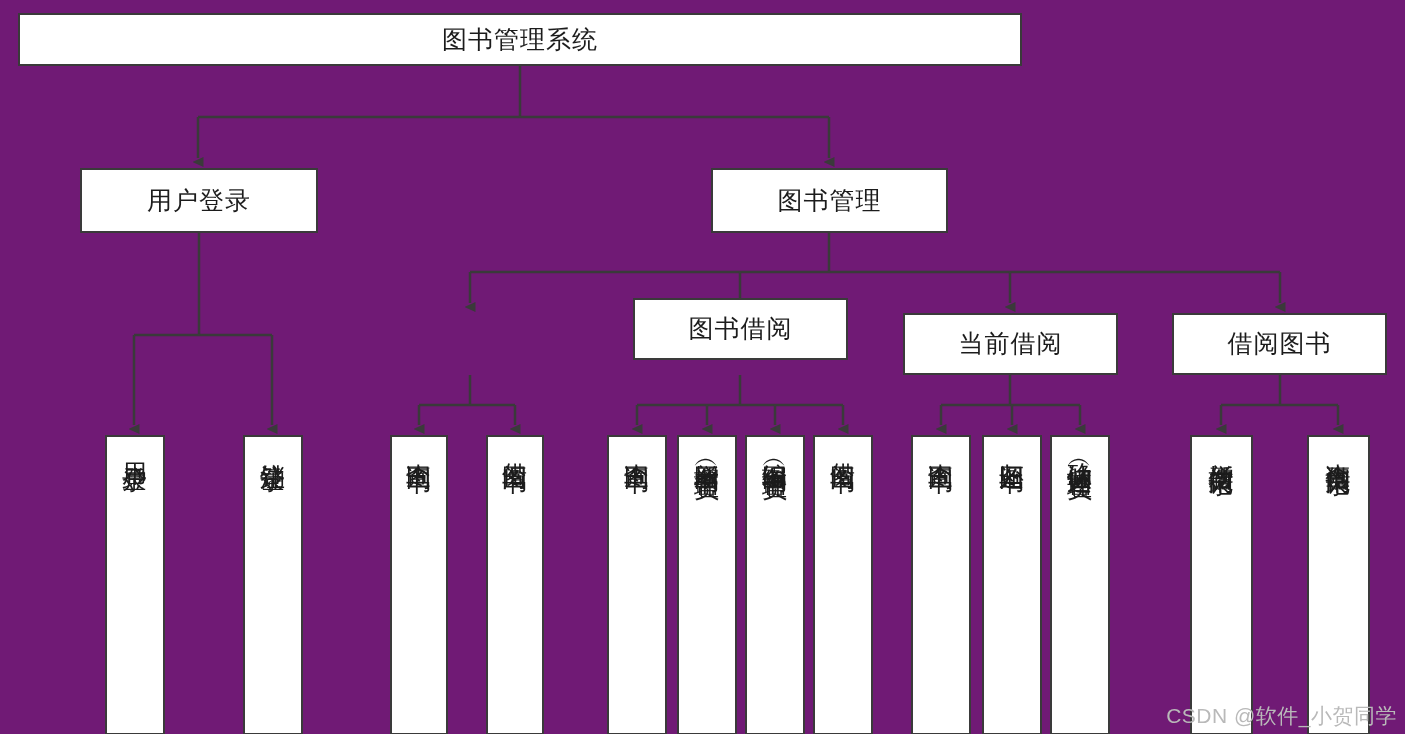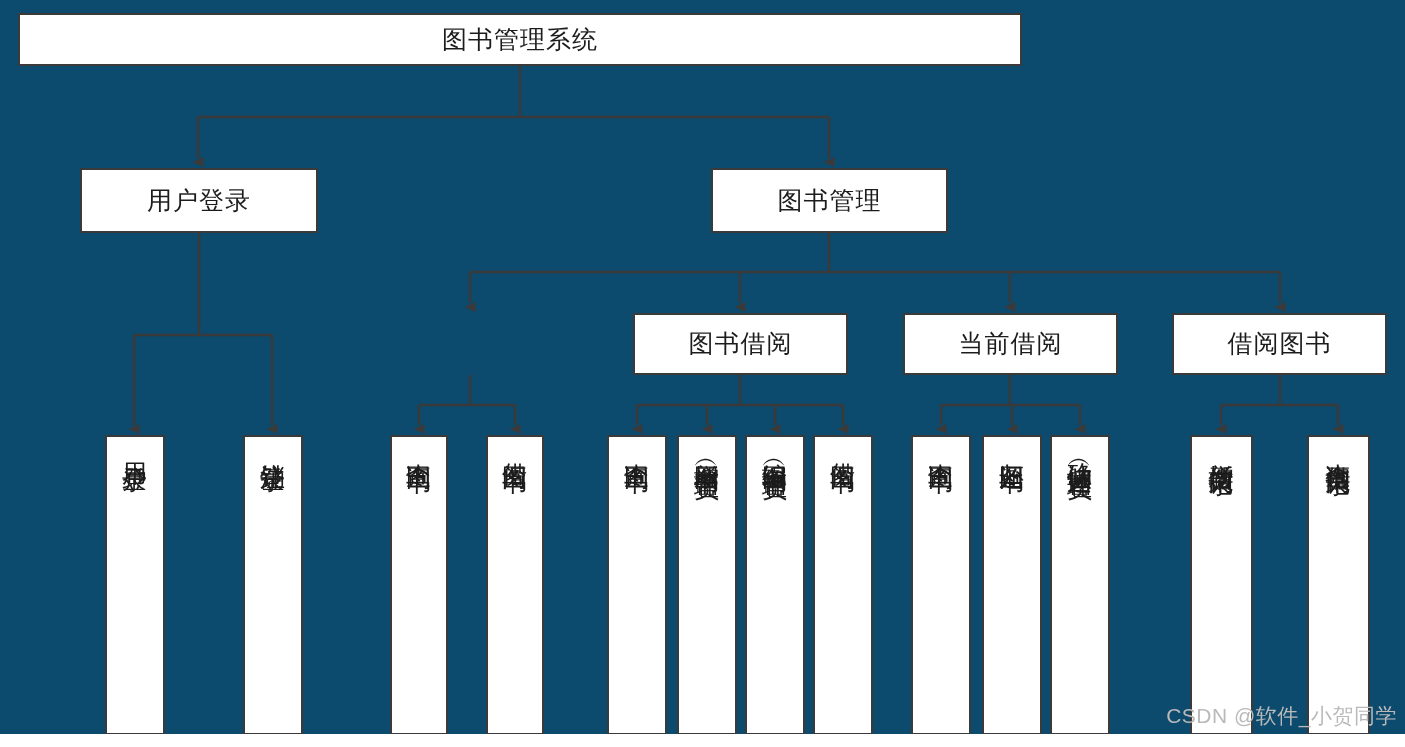--- a/index.html
+++ b/index.html
@@ -7,21 +7,21 @@
     padding: 0;
     background: #ffffff;
   }
   body {
     font-family: "Liberation Sans", "DejaVu Sans", sans-serif;
   }
   #canvas {
     position: relative;
     width: 1405px;
     height: 734px;
-    background: #0c4a6e;
+    background: #701a75;
     overflow: hidden;
   }
   svg.edges {
     position: absolute;
     left: 0;
     top: 0;
     width: 1405px;
     height: 747px;
     pointer-events: none;
   }
@@ -126,21 +126,21 @@
 
   <div class="node node-h" style="left:80px; top:168px; width:238px; height:65px;">
     <span class="label">用户登录</span>
   </div>
 
   <div class="node node-h" style="left:711px; top:168px; width:237px; height:65px;">
     <span class="label">图书管理</span>
   </div>
 
 
-  <div class="node node-h" style="left:633px; top:313px; width:215px; height:62px;">
+  <div class="node node-h" style="left:633px; top:298px; width:215px; height:62px;">
     <span class="label">图书借阅</span>
   </div>
 
   <div class="node node-h" style="left:903px; top:313px; width:215px; height:62px;">
     <span class="label">当前借阅</span>
   </div>
 
   <div class="node node-h" style="left:1172px; top:313px; width:215px; height:62px;">
     <span class="label">借阅图书</span>
   </div>

